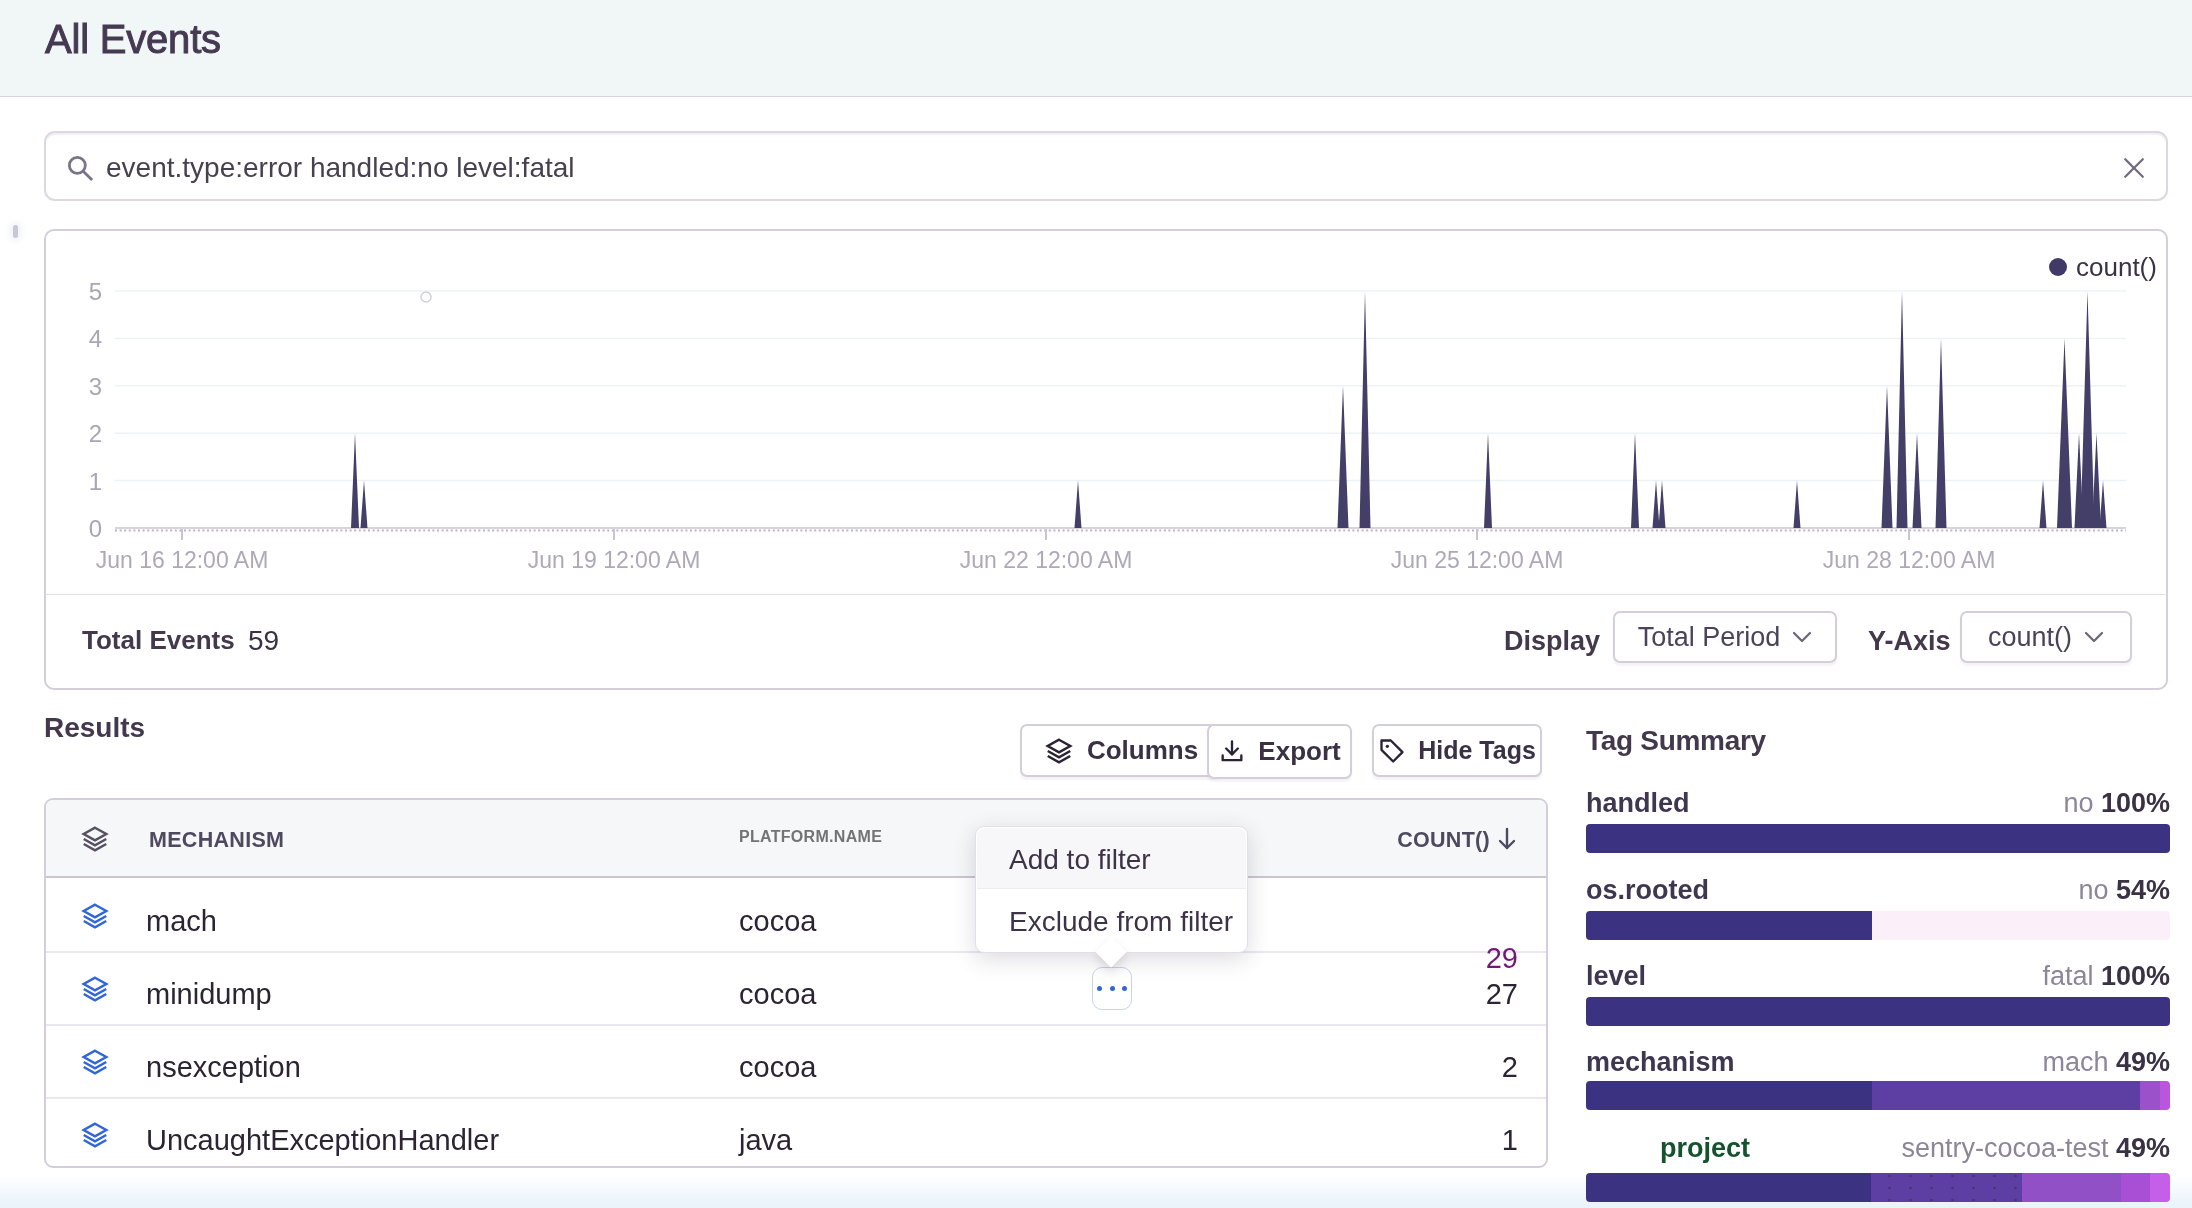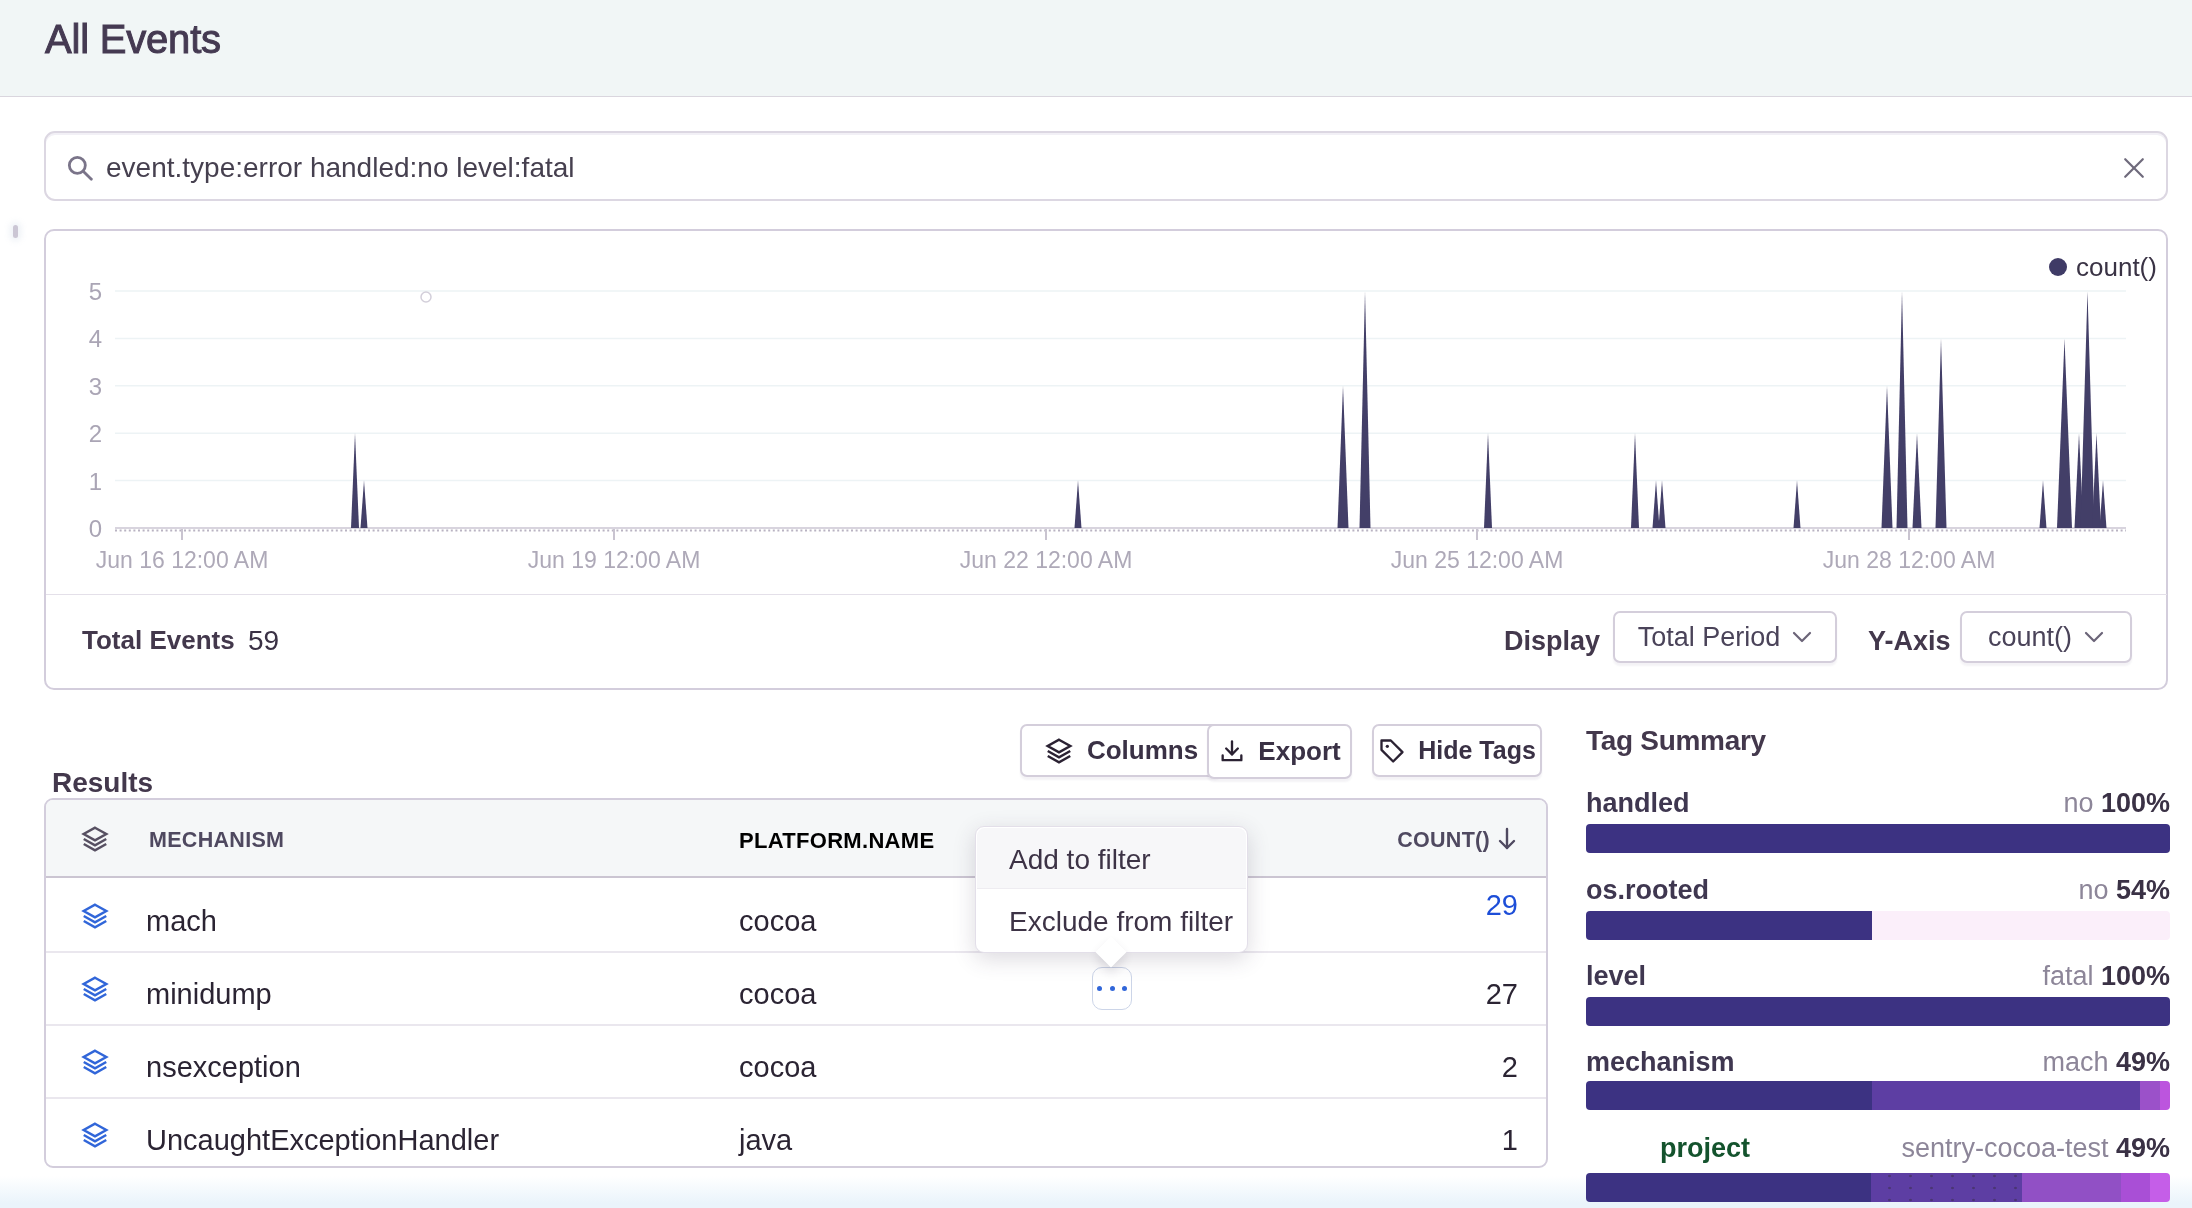--- a/index.html
+++ b/index.html
@@ -109,21 +109,21 @@
       </svg>
   </div>
   <div class="abs" style="left:1822px;top:395px;font-size:27px;font-weight:bold;color:#43384c;">Y-Axis</div>
   <div class="btn" style="left:1914px;top:380px;width:172px;height:52px;font-size:27px;font-weight:normal;color:#4a4359;">count()
     <svg style="margin-left:12px;" width="20" height="12" viewBox="0 0 20 12" fill="none" stroke="#6b6478" stroke-width="2.2" stroke-linecap="round" stroke-linejoin="round">
         <polyline points="2,2 10,10 18,2"></polyline>
       </svg>
   </div>
 </div>
 
-<div class="abs" style="left:44px;top:767px;font-size:28px;font-weight:bold;color:#43384c;margin-left:8px;">Results</div>
+<div class="abs" style="left:44px;top:712px;font-size:28px;font-weight:bold;color:#43384c;">Results</div>
 <div class="btn" style="left:1020px;top:724px;width:202px;height:53px;font-size:26px;">
   <svg style="margin-right:13px;" width="30" height="30" viewBox="0 0 24 24" fill="none" stroke="#2b2233" stroke-width="2">
       <path d="M12 3 L21 8 L12 13 L3 8 Z"></path>
       <path d="M3 12 L12 17 L21 12"></path>
       <path d="M3 16 L12 21 L21 16"></path>
     </svg>
   Columns</div>
 <div class="btn" style="left:1207px;top:724px;width:145px;height:55px;font-size:26px;">
   <svg style="margin-right:12px;" width="28" height="28" viewBox="0 0 24 24" fill="none" stroke="#2b2233" stroke-width="2" stroke-linecap="round" stroke-linejoin="round">
       <line x1="12" y1="3" x2="12" y2="14"></line>
@@ -144,35 +144,35 @@
   <div class="abs" style="left:0;top:224px;width:1504px;height:0;border-top:2px solid #eae7ee;"></div>
   <div class="abs" style="left:0;top:297px;width:1504px;height:0;border-top:2px solid #eae7ee;"></div>
 </div>
 
 <svg class="abs" style="left:80px;top:824px;" width="30" height="30" viewBox="0 0 24 24" fill="none" stroke="#575062" stroke-width="2">
     <path d="M12 3 L21 8 L12 13 L3 8 Z"></path>
     <path d="M3 12 L12 17 L21 12"></path>
     <path d="M3 16 L12 21 L21 16"></path>
   </svg>
 <div class="abs" style="left:149px;top:828px;font-size:21.5px;font-weight:bold;letter-spacing:0.3px;color:#4f4960;">MECHANISM</div>
-<div class="abs" style="left:739px;top:828px;font-size:22px;font-weight:bold;letter-spacing:0.3px;color:#000000;">PLATFORM.NAME</div>
+<div class="abs" style="left:739px;top:828px;font-size:16px;font-weight:bold;letter-spacing:0.3px;color:#737373;">PLATFORM.NAME</div>
 <div class="abs" style="left:1490px;top:828px;font-size:21.5px;font-weight:bold;letter-spacing:0.3px;color:#4f4960;transform:translateX(-100%);">COUNT()</div>
 <svg class="abs" style="left:1496px;top:827px;" width="22" height="24" viewBox="0 0 22 24" fill="none" stroke="#4f4960" stroke-width="2.4" stroke-linecap="round" stroke-linejoin="round">
     <line x1="11" y1="2" x2="11" y2="21"></line>
     <polyline points="4,14 11,21 18,14"></polyline>
   </svg>
 
 <svg class="abs" style="left:80px;top:901px;" width="30" height="30" viewBox="0 0 24 24" fill="none" stroke="#3166d9" stroke-width="2">
     <path d="M12 3 L21 8 L12 13 L3 8 Z"></path>
     <path d="M3 12 L12 17 L21 12"></path>
     <path d="M3 16 L12 21 L21 16"></path>
   </svg>
 <div class="abs" style="left:146px;top:905px;font-size:29px;color:#2b2433;">mach</div>
 <div class="abs" style="left:739px;top:905px;font-size:29px;color:#2b2433;">cocoa</div>
-<div class="abs" style="left:1518px;top:889px;font-size:29px;color:#1d4ed8;transform:translateX(-100%);">29</div>
+<div class="abs" style="left:1518px;top:942px;font-size:29px;color:#701a75;transform:translateX(-100%);">29</div>
 
 <svg class="abs" style="left:80px;top:974px;" width="30" height="30" viewBox="0 0 24 24" fill="none" stroke="#3166d9" stroke-width="2">
     <path d="M12 3 L21 8 L12 13 L3 8 Z"></path>
     <path d="M3 12 L12 17 L21 12"></path>
     <path d="M3 16 L12 21 L21 16"></path>
   </svg>
 <div class="abs" style="left:146px;top:978px;font-size:29px;color:#2b2433;">minidump</div>
 <div class="abs" style="left:739px;top:978px;font-size:29px;color:#2b2433;">cocoa</div>
 <div class="abs" style="left:1518px;top:978px;font-size:29px;color:#2b2433;transform:translateX(-100%);">27</div>
 

